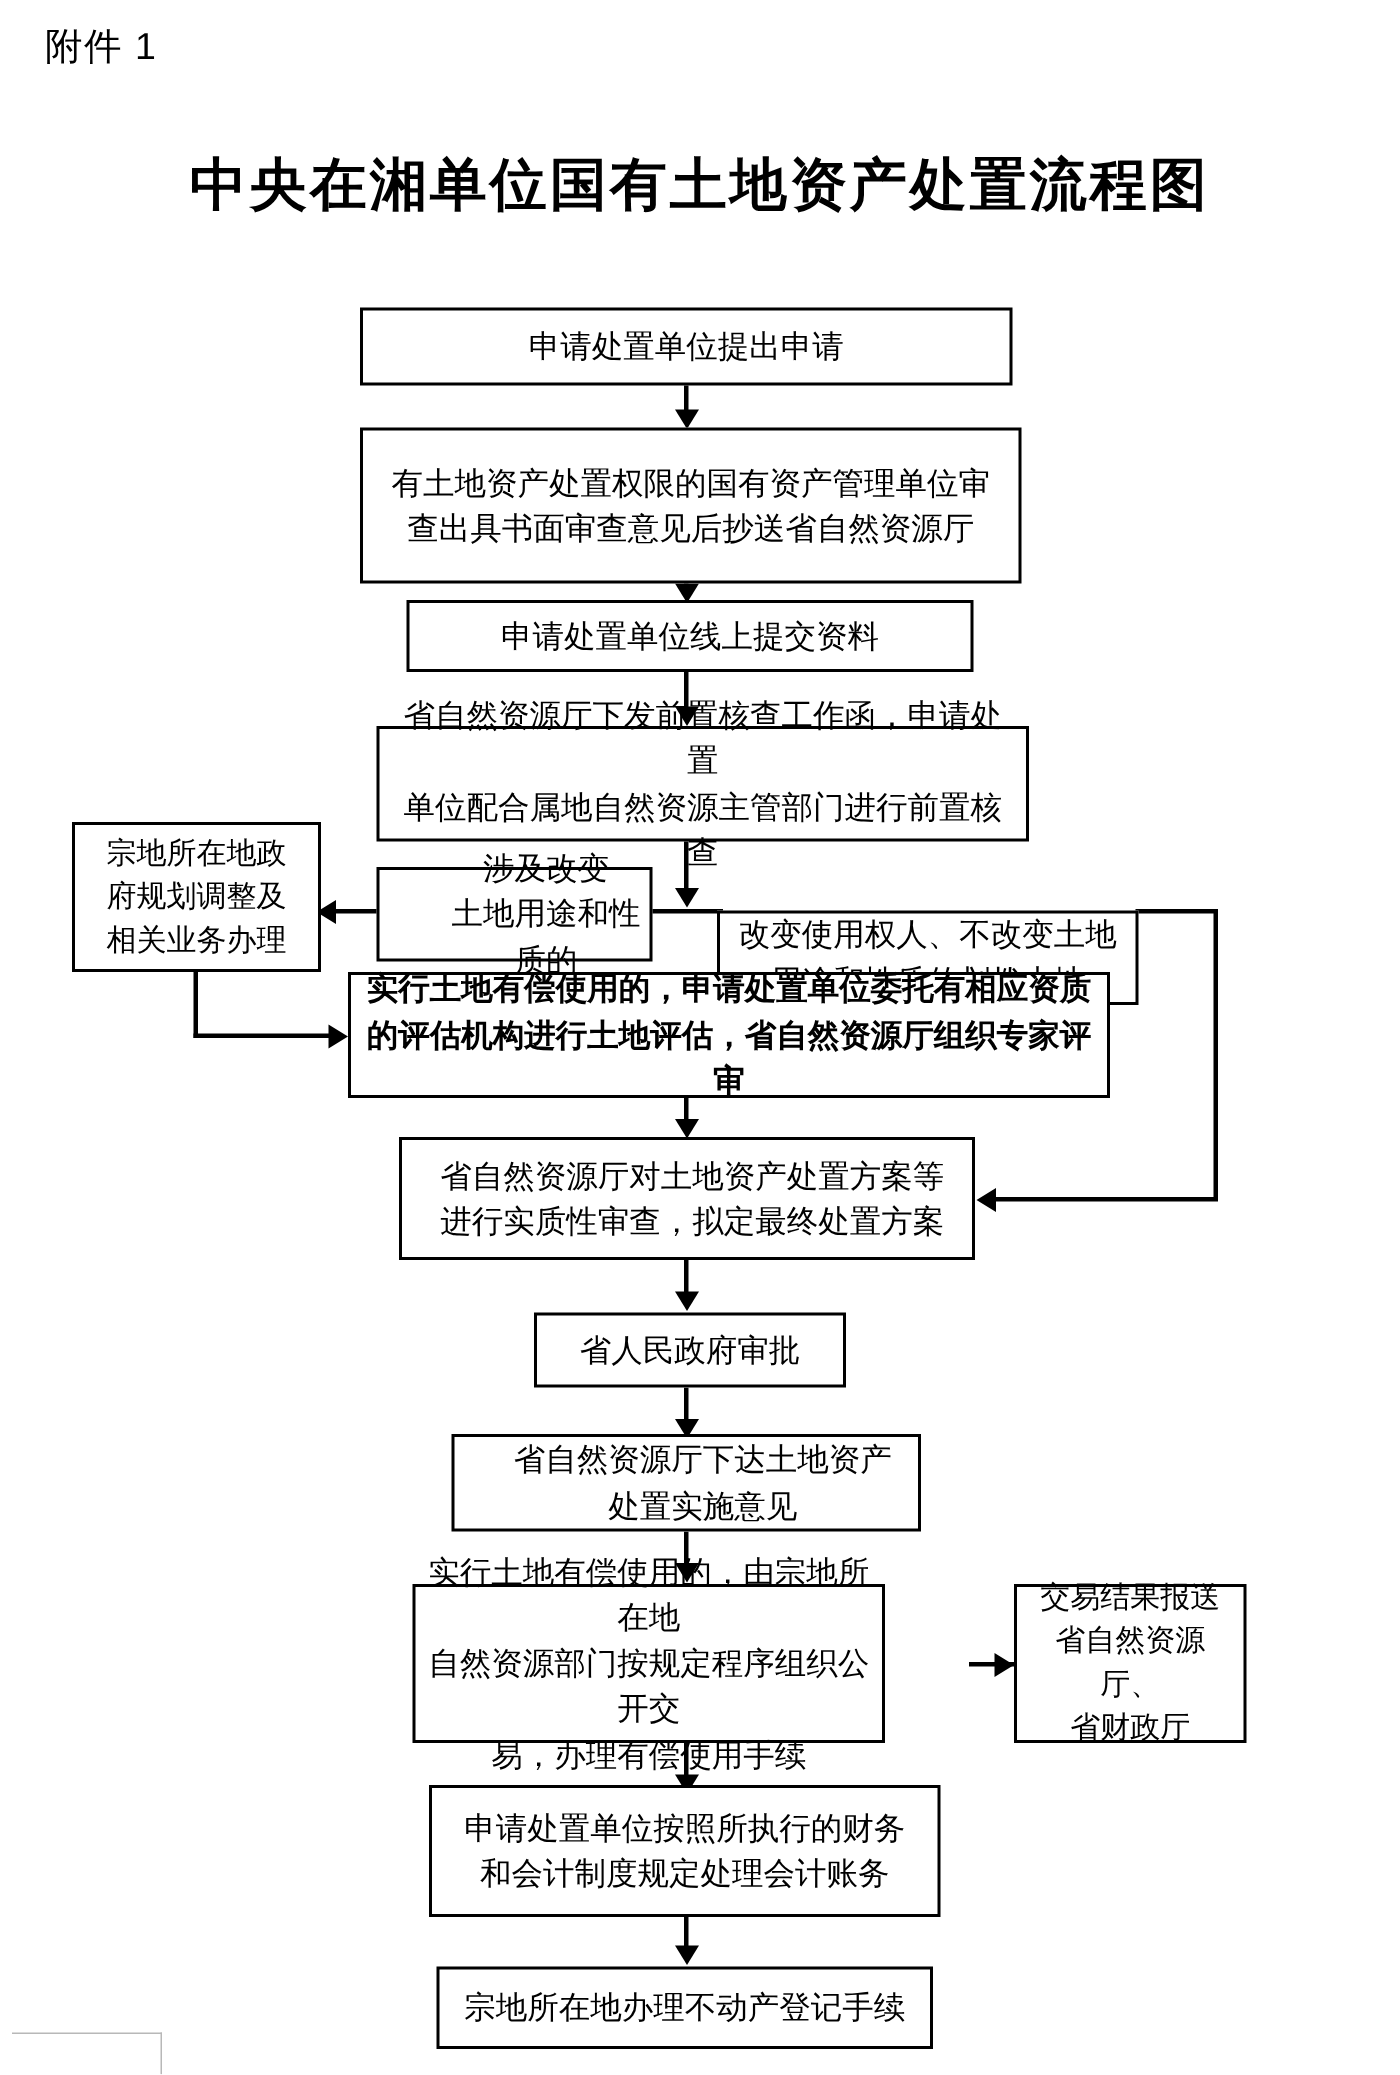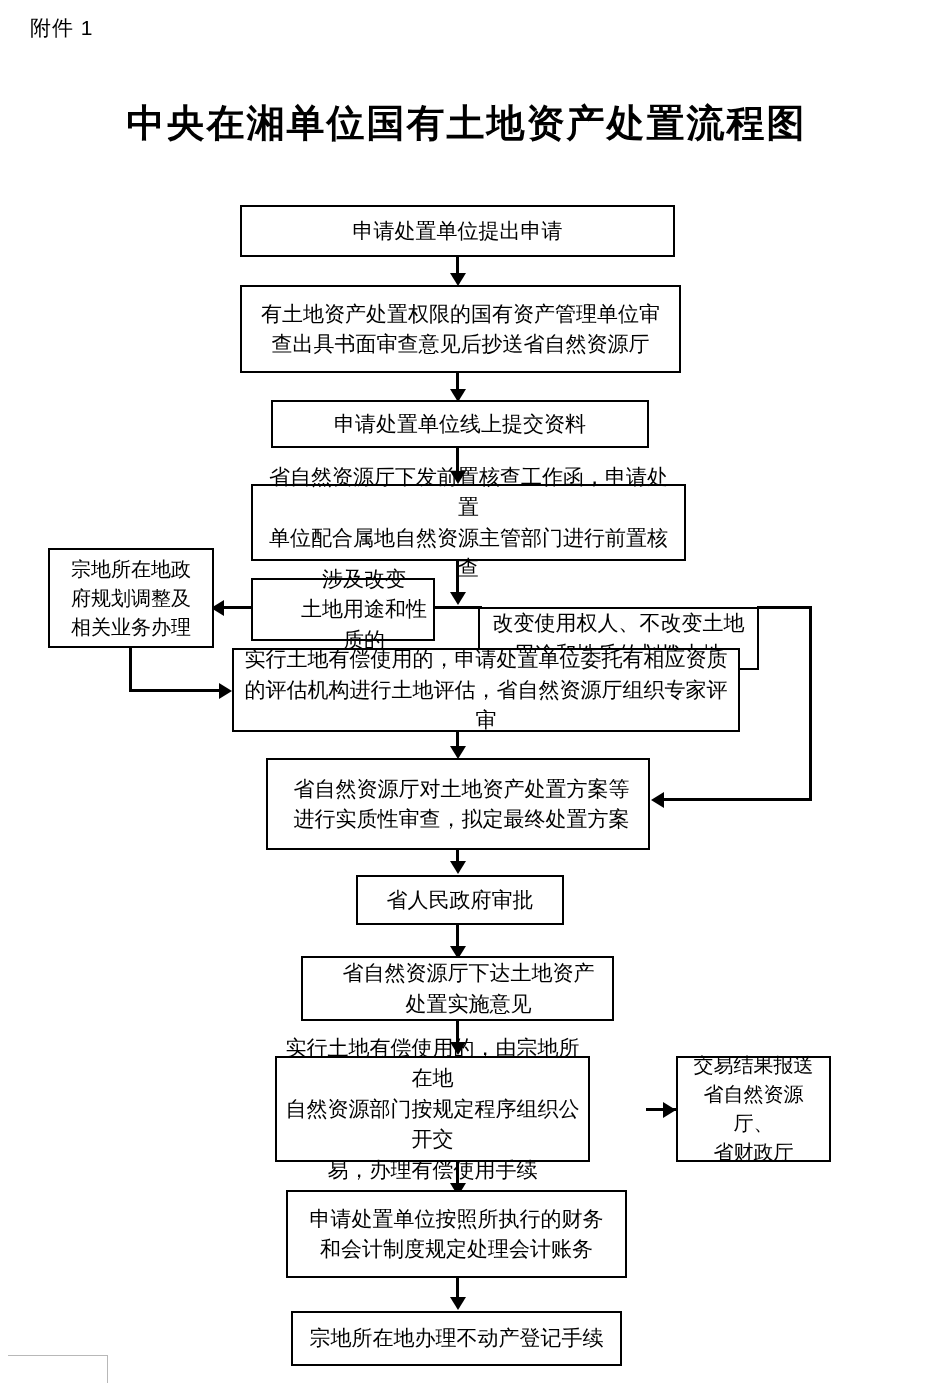--- a/index.html
+++ b/index.html
@@ -15,21 +15,21 @@
     position: relative;
     width: 933px;
     height: 1383px;
     background: #ffffff;
     overflow: hidden;
   }
   #attachment-label {
     position: absolute;
     left: 30px;
     top: 14px;
-    font-size: 21px;
+    font-size: 25px;
     font-family: "Liberation Sans", "DejaVu Sans", sans-serif;
     letter-spacing: 1px;
     white-space: nowrap;
   }
   #chart-title {
     position: absolute;
     left: 0;
     top: 98px;
     width: 933px;
     text-align: center;
@@ -147,21 +147,21 @@
   <div class="conn vline" style="left:456px; top:1162px; height:26px;"></div>
   <div class="arrow arrow-down" style="left:450px; top:1183px;"></div>
 
   <div class="conn vline" style="left:456px; top:1277px; height:24px;"></div>
   <div class="arrow arrow-down" style="left:450px; top:1297px;"></div>
 
   <div class="node" style="left:240px; top:205px; width:435px; height:52px;">
     <span class="txt">申请处置单位提出申请</span>
   </div>
 
-  <div class="node" style="left:240px; top:285px; width:441px; height:88px;">
+  <div class="node" style="left:240px; top:285px; width:441px; height:104px;">
     <span class="txt">有土地资产处置权限的国有资产管理单位审
 查出具书面审查意见后抄送省自然资源厅</span>
   </div>
 
   <div class="node" style="left:271px; top:400px; width:378px; height:48px;">
     <span class="txt">申请处置单位线上提交资料</span>
   </div>
 
   <div class="node" style="left:251px; top:484px; width:435px; height:77px;">
     <span class="txt">省自然资源厅下发前置核查工作函，申请处置
@@ -177,26 +177,26 @@
   <div class="node" style="left:251px; top:578px; width:184px; height:63px;padding-left:48px;">
     <span class="txt">涉及改变
 土地用途和性质的</span>
   </div>
 
   <div class="node" style="left:478px; top:578px; width:281px; height:63px;margin-top:29px;">
     <span class="txt">改变使用权人、不改变土地
 用途和性质的划拨土地</span>
   </div>
 
-  <div class="node" style="left:232px; top:648px; width:508px; height:84px;">
+  <div class="node" style="left:232px; top:648px; width:508px; height:84px;font-weight:bold;">
     <span class="txt">实行土地有偿使用的，申请处置单位委托有相应资质
 的评估机构进行土地评估，省自然资源厅组织专家评审</span>
   </div>
 
-  <div class="node" style="left:266px; top:758px; width:384px; height:92px;padding-left:13px;">
+  <div class="node" style="left:266px; top:758px; width:384px; height:82px;padding-left:13px;">
     <span class="txt">省自然资源厅对土地资产处置方案等
 进行实质性审查，拟定最终处置方案</span>
   </div>
 
   <div class="node" style="left:356px; top:875px; width:208px; height:50px;">
     <span class="txt">省人民政府审批</span>
   </div>
 
   <div class="node" style="left:301px; top:956px; width:313px; height:65px;padding-left:28px;">
     <span class="txt">省自然资源厅下达土地资产

